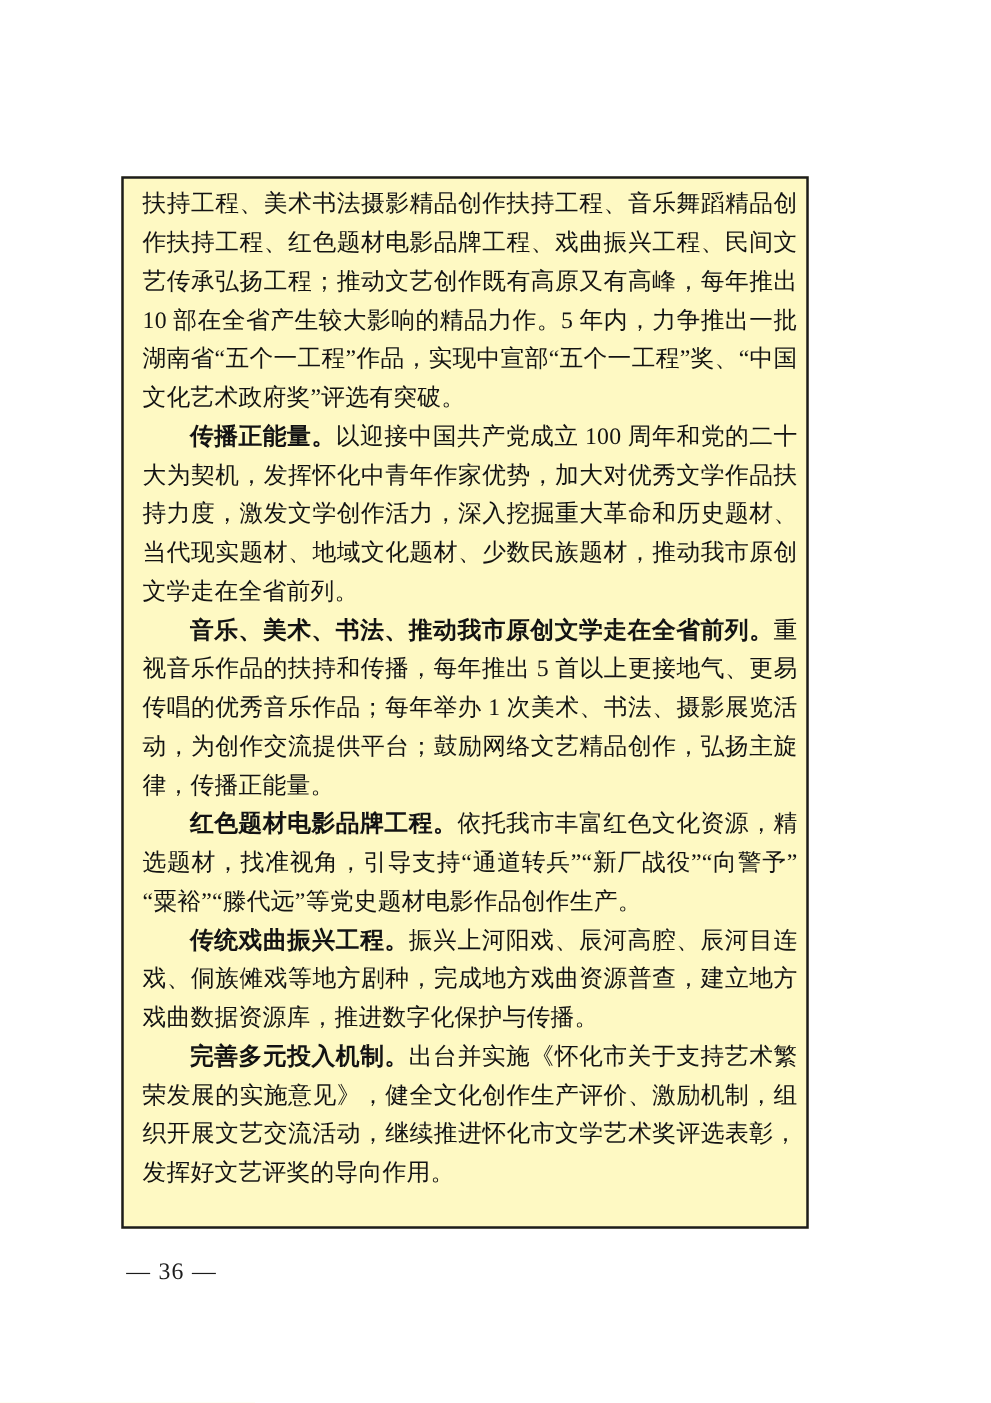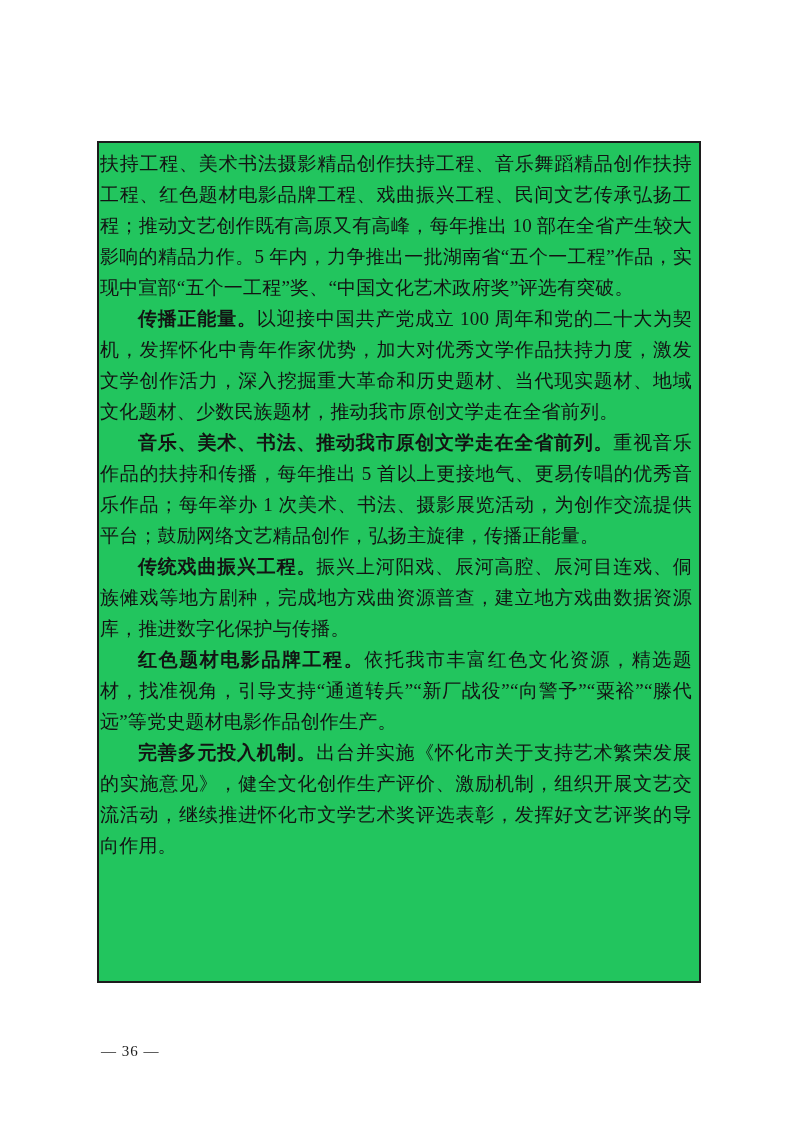--- a/index.html
+++ b/index.html
@@ -13,61 +13,60 @@
     width: 793px;
     height: 1122px;
     background: #ffffff;
     overflow: hidden;
     color: #111111;
   }
   .content-box {
     position: absolute;
     left: 97px;
     top: 141px;
-    width: 604px;
+    width: 550px;
     height: 842px;
     border: 2px solid #1c1c1c;
     box-sizing: border-box;
-    padding: 5px 7px 0 1px;
+    padding: 5px 7px 0 15px;
     overflow: hidden;
-    background: #22c55e;
+    background: #fef9c3;
   }
   .doc-body p.para {
     margin: 0;
     font-size: 19px;
     line-height: 31px;
     text-align: justify;
     color: #131313;
     letter-spacing: 0.2px;
   }
   .doc-body p.para.indent {
     text-indent: 2em;
   }
   .doc-body p.para strong {
     font-weight: 700;
   }
   .footer {
     position: absolute;
     left: 101px;
     top: 1007px;
-    font-size: 15px;
+    font-size: 19px;
     letter-spacing: 1px;
     color: #1c1c1c;
     white-space: pre;
-    margin-top: 36px;
   }
 </style>
 </head>
 <body>
 
 <div class="page">
   <div class="content-box">
     <div class="doc-body" id="doc-body">
         <p class="para">扶持工程、美术书法摄影精品创作扶持工程、音乐舞蹈精品创作扶持工程、红色题材电影品牌工程、戏曲振兴工程、民间文艺传承弘扬工程；推动文艺创作既有高原又有高峰，每年推出 10 部在全省产生较大影响的精品力作。5 年内，力争推出一批湖南省“五个一工程”作品，实现中宣部“五个一工程”奖、“中国文化艺术政府奖”评选有突破。</p>
         <p class="para indent"><strong>传播正能量。</strong>以迎接中国共产党成立 100 周年和党的二十大为契机，发挥怀化中青年作家优势，加大对优秀文学作品扶持力度，激发文学创作活力，深入挖掘重大革命和历史题材、当代现实题材、地域文化题材、少数民族题材，推动我市原创文学走在全省前列。</p>
         <p class="para indent"><strong>音乐、美术、书法、推动我市原创文学走在全省前列。</strong>重视音乐作品的扶持和传播，每年推出 5 首以上更接地气、更易传唱的优秀音乐作品；每年举办 1 次美术、书法、摄影展览活动，为创作交流提供平台；鼓励网络文艺精品创作，弘扬主旋律，传播正能量。</p>
+        <p class="para indent"><strong>红色题材电影品牌工程。</strong>依托我市丰富红色文化资源，精选题材，找准视角，引导支持“通道转兵”“新厂战役”“向警予”“粟裕”“滕代远”等党史题材电影作品创作生产。</p>
         <p class="para indent"><strong>传统戏曲振兴工程。</strong>振兴上河阳戏、辰河高腔、辰河目连戏、侗族傩戏等地方剧种，完成地方戏曲资源普查，建立地方戏曲数据资源库，推进数字化保护与传播。</p>
-        <p class="para indent"><strong>红色题材电影品牌工程。</strong>依托我市丰富红色文化资源，精选题材，找准视角，引导支持“通道转兵”“新厂战役”“向警予”“粟裕”“滕代远”等党史题材电影作品创作生产。</p>
         <p class="para indent"><strong>完善多元投入机制。</strong>出台并实施《怀化市关于支持艺术繁荣发展的实施意见》，健全文化创作生产评价、激励机制，组织开展文艺交流活动，继续推进怀化市文学艺术奖评选表彰，发挥好文艺评奖的导向作用。</p>
       </div>
   </div>
   <div class="footer">— 36 —</div>
 </div>
 
 </body></html>

